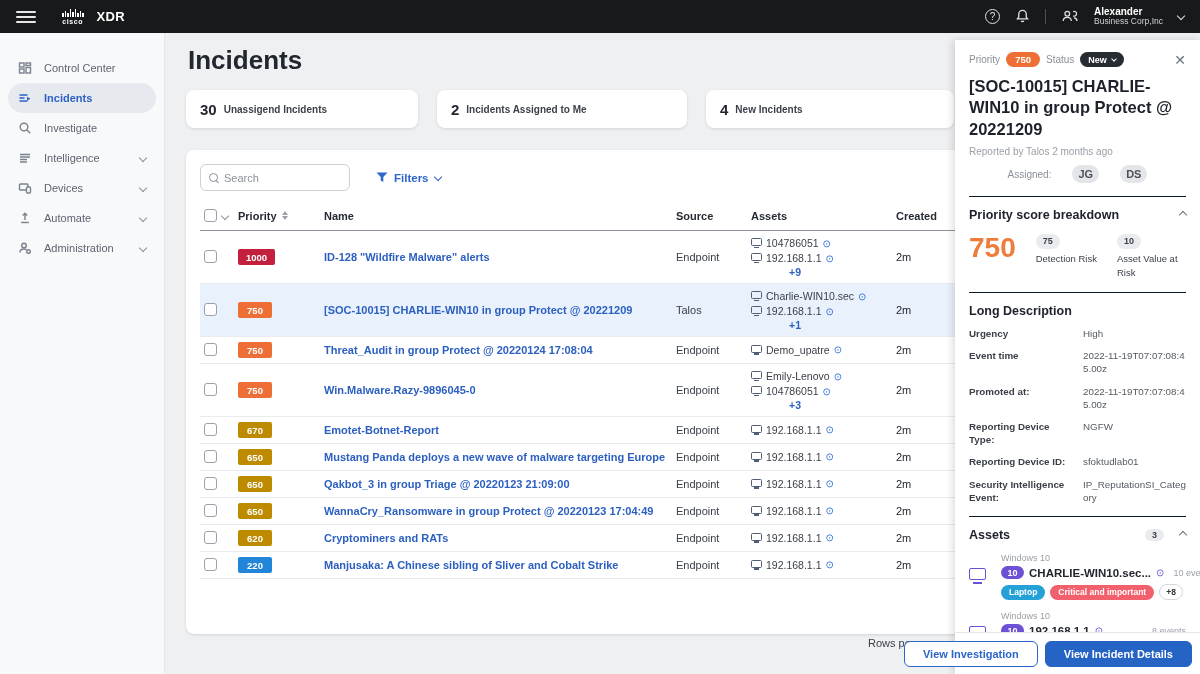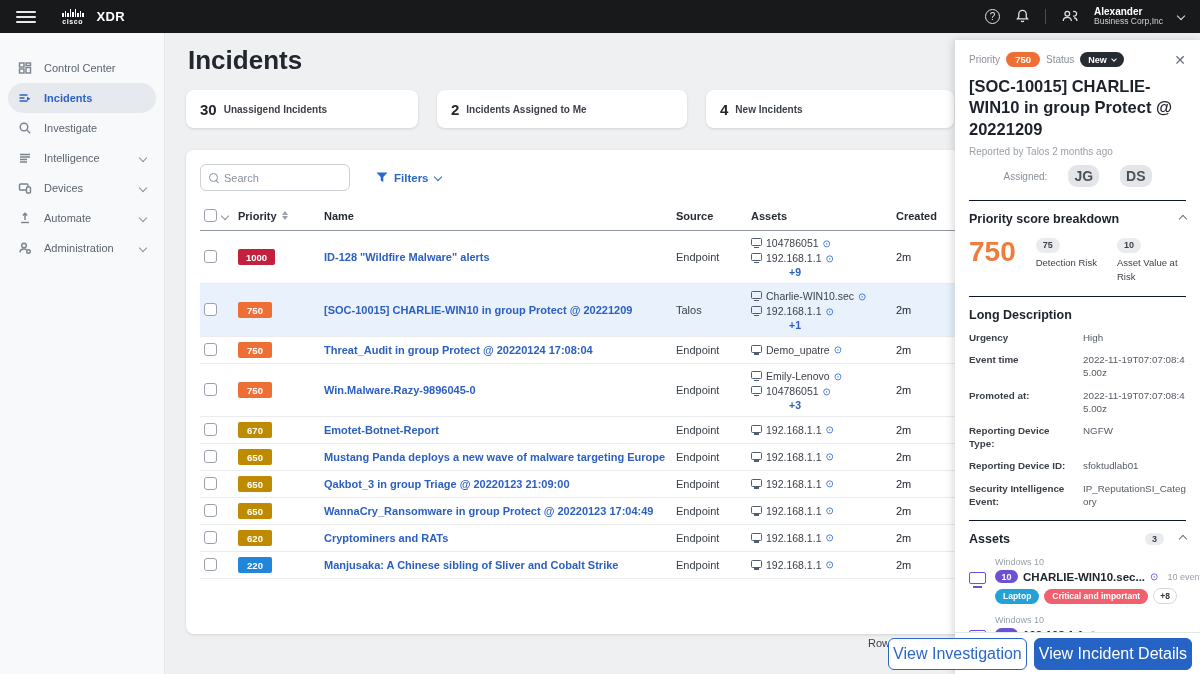--- a/index.html
+++ b/index.html
@@ -78,47 +78,47 @@
   .panel { position:absolute; top:40px; left:955px; width:245px; bottom:0; background:#fff; box-shadow:-2px 0 8px rgba(0,0,0,.15); z-index:30; display:flex; flex-direction:column; }
   .panel-scroll { flex:1; overflow:hidden; padding:12px 14px 0; }
   .panel-top-row { display:flex; align-items:center; gap:6px; font-size:10px; color:#8a9099; }
   .p-badge { background:#ee6f35; color:#fff; font-weight:bold; border-radius:10px; padding:2px 9px; font-size:9.5px; }
   .status-pill { background:#272c33; color:#fff; font-weight:bold; border-radius:10px; padding:2.5px 8px; font-size:9px; display:flex; align-items:center; gap:5px; cursor:pointer; }
   .status-pill .chev { width:4px; height:4px; margin-top:-2px; }
   .close-x { margin-left:auto; color:#6b7280; font-size:14px; line-height:1; cursor:pointer; }
   .panel-title { font-size:16.5px; font-weight:bold; color:#1d212a; line-height:1.3; margin:9px 0 6px; }
   .reported { font-size:10px; color:#9aa0a8; }
   .assigned-row { display:flex; align-items:center; gap:21px; margin:8px 0 13px; font-size:10px; color:#8a9099;justify-content:center; }
-  .avatar-chip { background:#e3e5e9; color:#4c5159; font-weight:bold; font-size:14px; padding:3px 6px; border-radius:9px; }
+  .avatar-chip { background:#e3e5e9; color:#4c5159; font-weight:bold; font-size:11px; padding:3px 6px; border-radius:9px; }
   .section { border-top:1px solid #0f172a; padding:11px 0 12px; }
   .section-head { display:flex; align-items:center; gap:8px; font-size:12.5px; font-weight:bold; color:#1d212a; }
   .section-head .chev { margin-left:auto; color:#6b7280; cursor:pointer; }
   .count-chip { background:#e9ebee; color:#3a3f48; font-size:9px; font-weight:bold; border-radius:8px; padding:1px 7px; margin-left:auto; }
   .count-chip + .chev { margin-left:8px; }
   .score-row { display:flex; gap:20px; margin-top:12px; align-items:flex-start; }
   .score-big { font-size:28px; font-weight:bold; color:#ef7c3b; line-height:1; }
   .score-comp { font-size:9.5px; color:#3a3f48; line-height:1.45; max-width:62px; }
   .score-chip { background:#e9ebee; border-radius:8px; padding:1px 7px; font-weight:bold; font-size:9px; display:inline-block; margin-bottom:3px; }
   .field-row { display:grid; grid-template-columns:106px 1fr; gap:16px 8px; margin-top:9px; font-size:9.8px; line-height:1.35; }
   .field-label { font-weight:bold; color:#3a3f48; }
   .field-value { color:#555b63; word-break:break-all; }
-  .p-asset { display:flex; gap:9px; margin-top:11px; }
+  .p-asset { display:flex; gap:15px; margin-top:11px; }
   .p-mon { position:relative; width:17px; height:12px; border:1.7px solid #6d51d4; border-radius:2px; flex:0 0 auto; margin-top:15px; }
   .p-mon::after { content:""; position:absolute; left:3px; right:3px; bottom:-4.5px; height:1.7px; background:#6d51d4; }
   .p-asset-body { flex:1; min-width:0; }
   .p-os { font-size:9px; color:#9aa0a8; }
   .p-name-row { display:flex; align-items:center; gap:5px; margin:3px 0 5px; }
   .p-score { background:#6d51d4; color:#fff; font-size:9px; font-weight:bold; border-radius:9px; padding:1.5px 6.5px; }
   .p-aname { font-size:11.5px; font-weight:bold; color:#22262e; white-space:nowrap; }
   .p-events { font-size:9px; color:#9aa0a8; margin-left:auto; white-space:nowrap; padding-left:4px; }
   .tag-row { display:flex; gap:5px; align-items:center; }
   .pill { color:#fff; font-weight:bold; font-size:8.5px; border-radius:9px; padding:2.5px 8px; white-space:nowrap; }
   .extra-chip { border:1px solid #d4d8dd; border-radius:9px; font-size:8.5px; font-weight:bold; color:#333; padding:2px 6px; background:#fff; cursor:pointer; }
   .panel-footer { height:42px; border-top:1px solid #e4e7ea; display:flex; align-items:center; justify-content:flex-end; gap:7px; padding:0 8px; background:#fff; }
-  .btn { border-radius:6px; font-size:16px; font-weight:normal; padding:6px 4px; cursor:pointer; font-family:inherit; white-space:nowrap; }
+  .btn { border-radius:6px; font-size:11px; font-weight:bold; padding:6px 18px; cursor:pointer; font-family:inherit; white-space:nowrap; }
   .btn-outline { border:1.5px solid #2b66c9; color:#2b66c9; background:#fff; }
   .btn-filled { border:1.5px solid #2563c4; background:#2563c4; color:#fff; }
 </style>
 </head>
 <body>
 
 <header class="topbar">
   <div class="hamburger">
       <i></i>
       <i></i>

